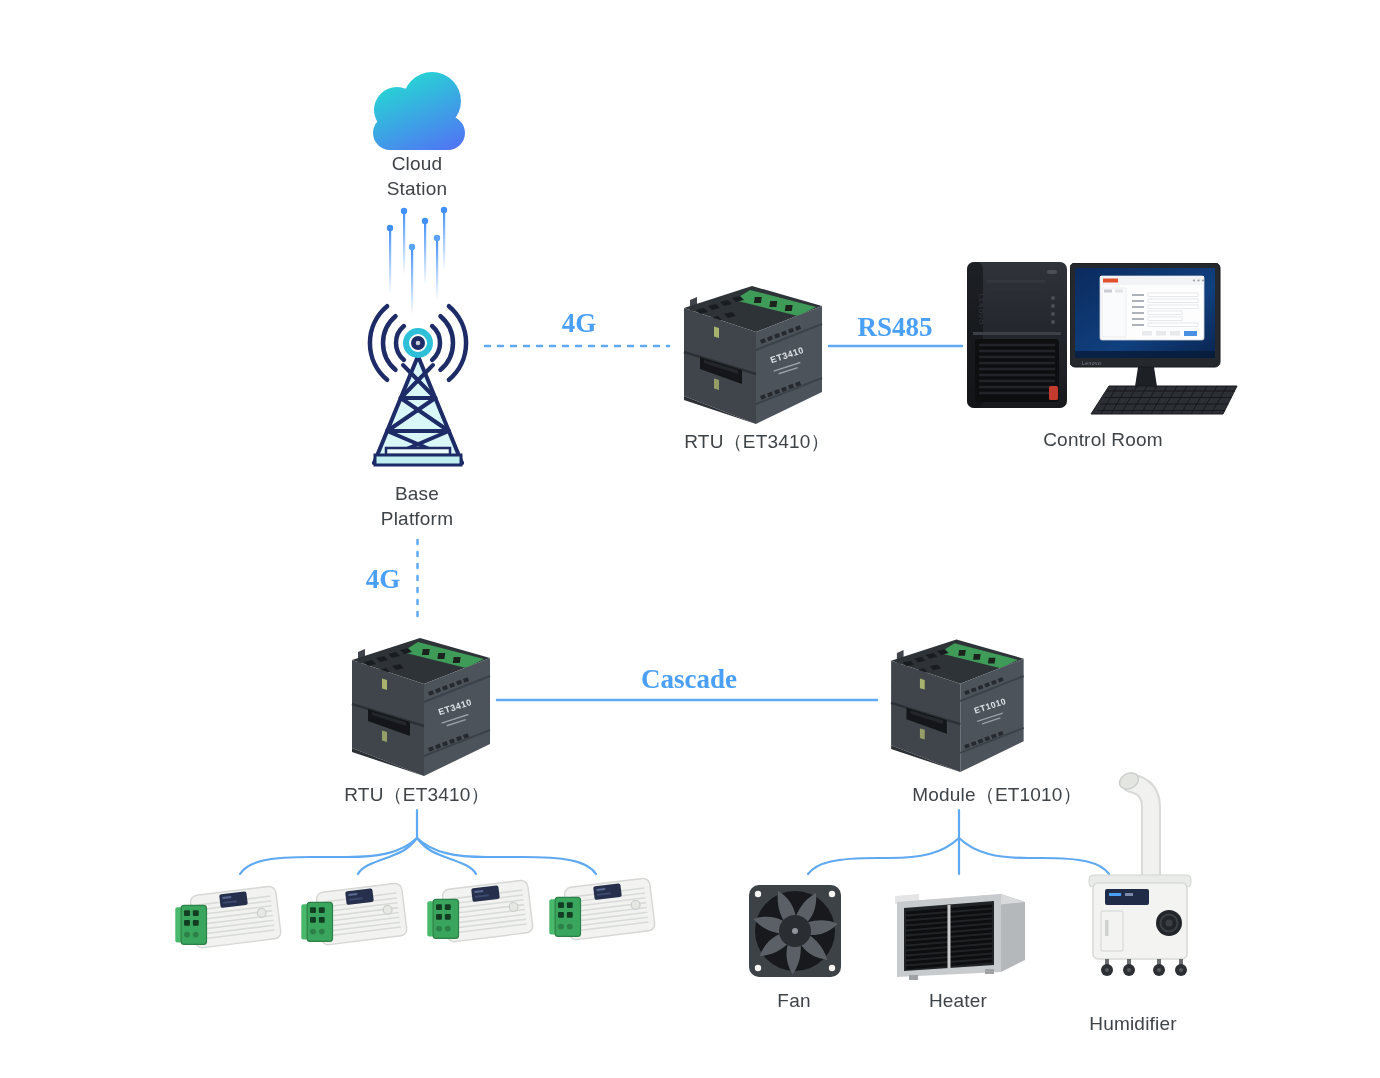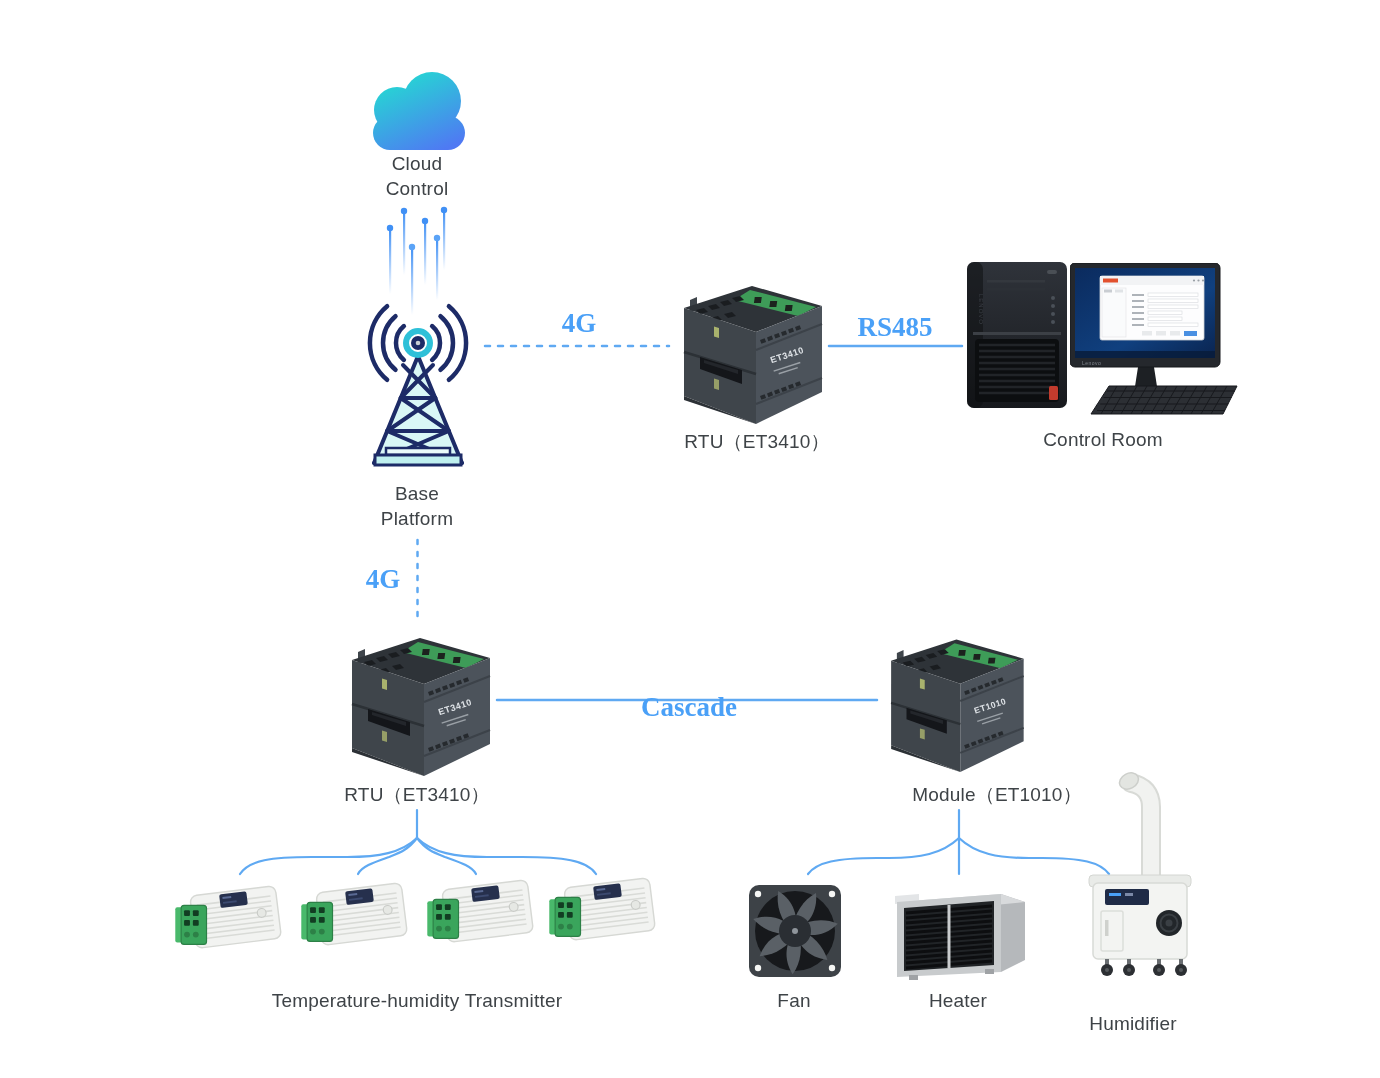--- a/index.html
+++ b/index.html
@@ -141,21 +141,21 @@
 
   <svg class="abs" style="left:342px;top:60px" width="116" height="92" viewBox="0 0 116 92">
     <g fill="url(#cloudGrad)">
       <circle cx="38" cy="50" r="23"></circle>
       <circle cx="73" cy="41" r="29"></circle>
       <rect x="14" y="56" width="92" height="34" rx="17"></rect>
     </g>
   </svg>
   <div class="caption caption2" style="left:400px;top:151px">
     <div>Cloud</div>
-    <div>Control</div>
+    <div>Station</div>
   </div>
 
   <svg class="abs" style="left:360px;top:200px" width="80" height="118" viewBox="0 0 80 118">
     <g>
       <rect x="12" y="28" width="2.2" height="66" fill="url(#beamGrad)"></rect>
         <circle cx="13" cy="28" r="3.2" fill="#4090f5"></circle>
       <rect x="26" y="11" width="2.2" height="64" fill="url(#beamGrad)"></rect>
         <circle cx="27" cy="11" r="3.2" fill="#4090f5"></circle>
       <rect x="34" y="47" width="2.2" height="68" fill="url(#beamGrad)"></rect>
         <circle cx="35" cy="47" r="3.2" fill="#5aa3f7"></circle>
@@ -196,21 +196,21 @@
     <circle cx="65" cy="50" r="7" fill="#1d2b67"></circle>
     <circle cx="65" cy="50" r="2.3" fill="#c9ced4"></circle>
   </svg>
   <div class="caption caption2" style="left:400px;top:481px">
     <div>Base</div>
     <div>Platform</div>
   </div>
 
   <div class="blue-label" style="left:562px;top:308px">4G</div>
   <div class="blue-label" style="left:878px;top:312px">RS485</div>
-  <div class="blue-label" style="left:672px;top:692px">Cascade</div>
+  <div class="blue-label" style="left:672px;top:664px">Cascade</div>
   <div class="blue-label" style="left:366px;top:564px">4G</div>
 
   <svg class="abs" style="left:652px;top:274px" width="162" height="152" viewBox="0 0 160 152">
     <use href="#sym-module" width="160" height="152"></use>
     <text class="module-label" x="118" y="84" text-anchor="middle" transform="rotate(-18 118 84)">ET3410</text>
     <g fill="#9aa0a6" transform="rotate(-18 118 96)">
         <rect x="104" y="92" width="28" height="1.4"></rect>
         <rect x="108" y="96" width="20" height="1.4"></rect>
       </g>
   </svg>
@@ -338,21 +338,20 @@
     </svg>
   <svg class="abs" style="left:278px;top:875px" width="118" height="82" viewBox="0 0 120 84">
       <use href="#sym-transmitter" width="120" height="84"></use>
     </svg>
   <svg class="abs" style="left:404px;top:872px" width="118" height="82" viewBox="0 0 120 84">
       <use href="#sym-transmitter" width="120" height="84"></use>
     </svg>
   <svg class="abs" style="left:526px;top:870px" width="118" height="82" viewBox="0 0 120 84">
       <use href="#sym-transmitter" width="120" height="84"></use>
     </svg>
-  <div class="caption" style="left:400px;top:990px">Temperature-humidity Transmitter</div>
 
   <svg class="abs" style="left:731px;top:884px" width="94" height="94" viewBox="0 0 94 94">
     <rect x="1" y="1" width="92" height="92" rx="10" fill="#3d4247"></rect>
     <g fill="#f5f6f4">
         <circle cx="10" cy="10" r="3.2"></circle>
         <circle cx="84" cy="10" r="3.2"></circle>
         <circle cx="10" cy="84" r="3.2"></circle>
         <circle cx="84" cy="84" r="3.2"></circle>
       </g>
     <circle cx="47" cy="47" r="40" fill="#17191c"></circle>

